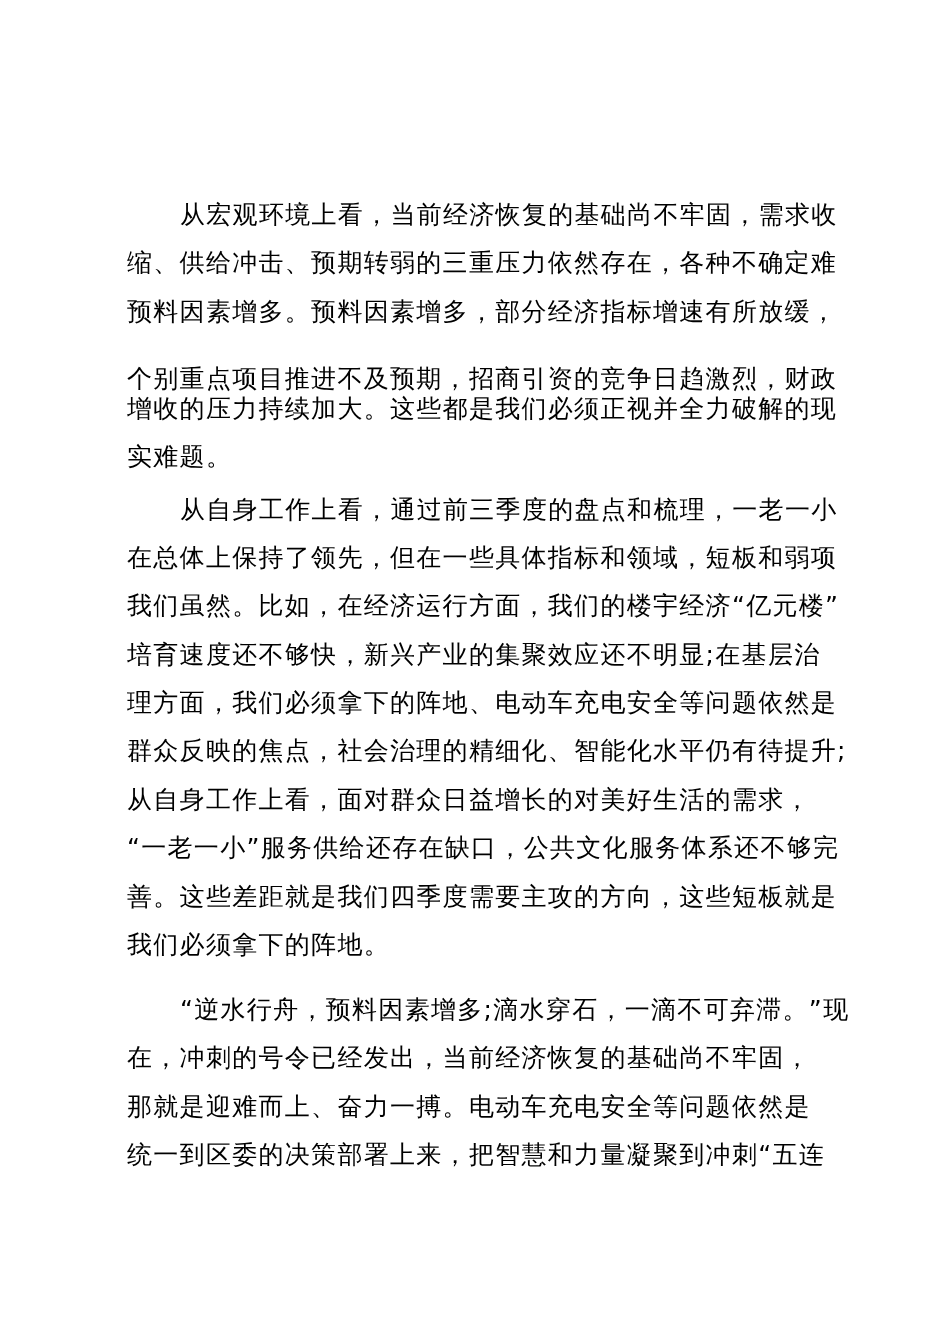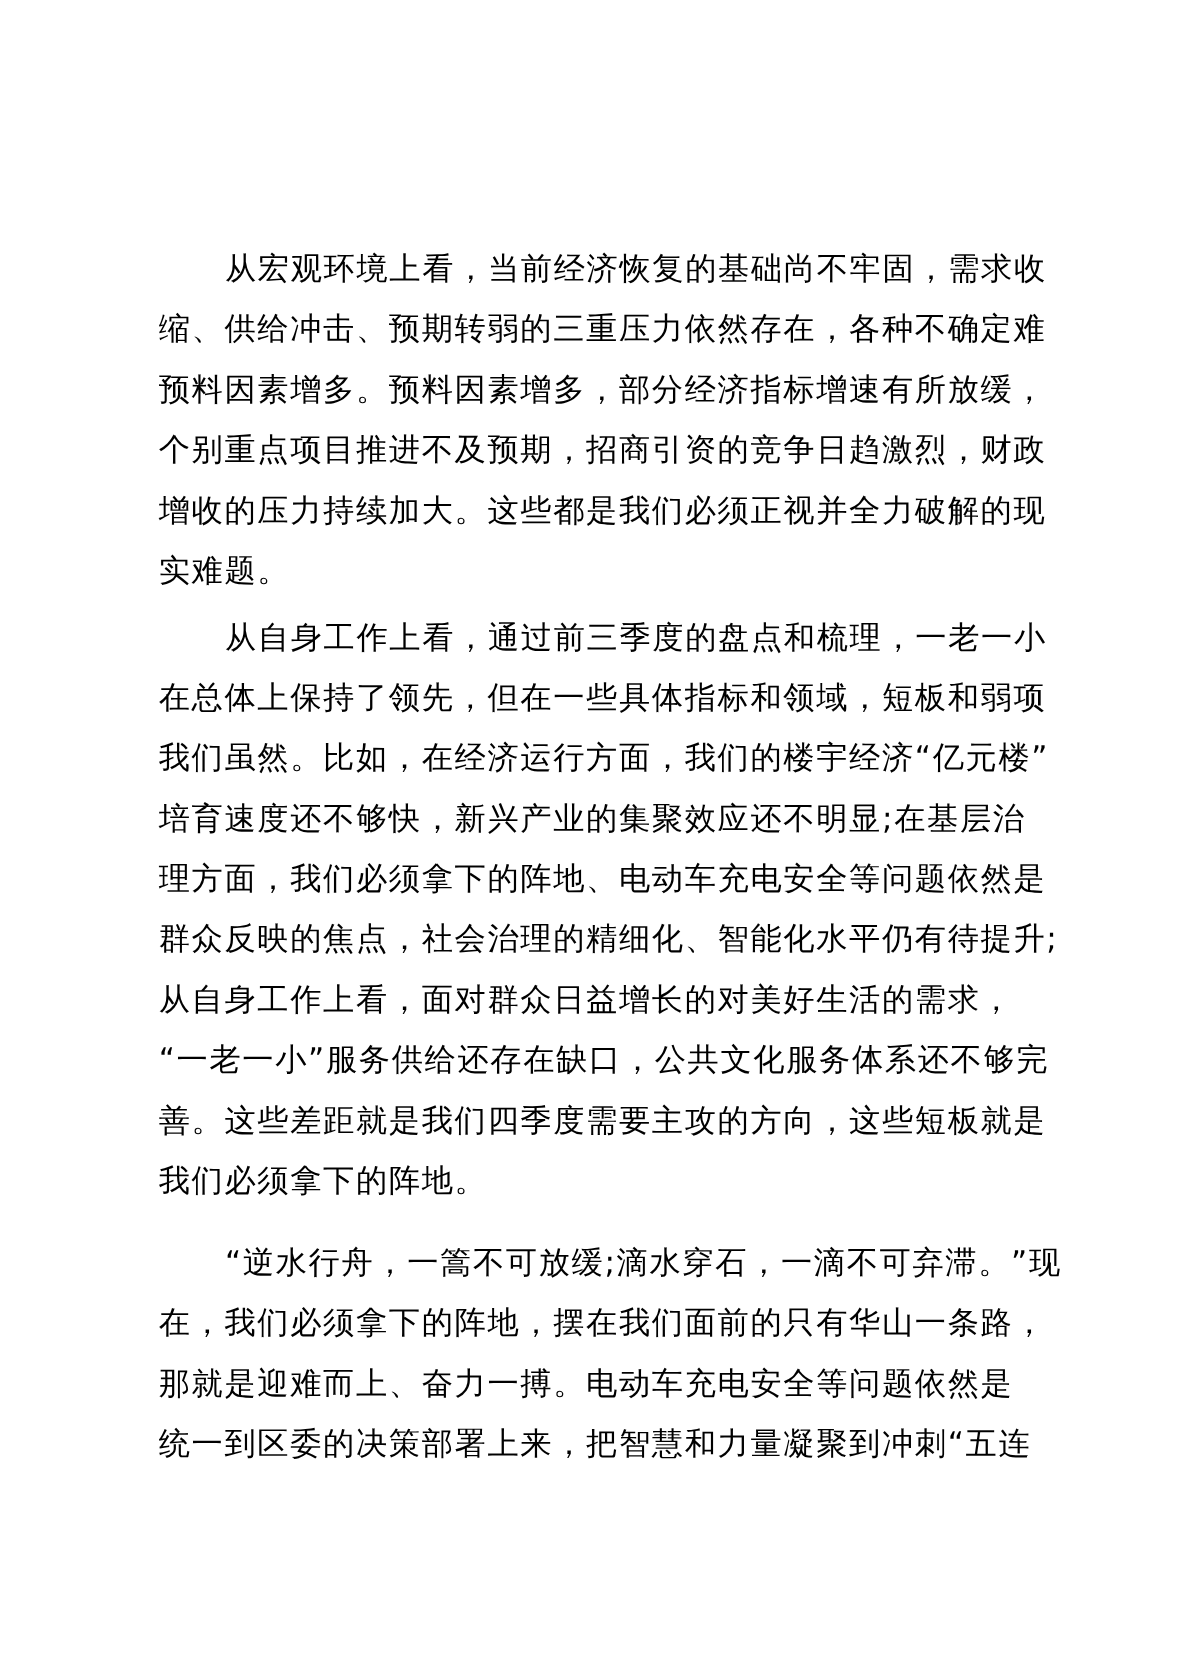--- a/index.html
+++ b/index.html
@@ -40,38 +40,38 @@
   </style>
 </head>
 <body>
 
 <div class="page">
 
   <div>
     <div class="line indent" style="top:195px">从宏观环境上看，当前经济恢复的基础尚不牢固，需求收</div>
     <div class="line" style="top:243px">缩、供给冲击、预期转弱的三重压力依然存在，各种不确定难</div>
     <div class="line" style="top:292px">预料因素增多。预料因素增多，部分经济指标增速有所放缓，</div>
-    <div class="line" style="top:340px">个别重点项目推进不及预期，招商引资的竞争日趋激烈，财政</div>
+    <div class="line" style="top:359px">个别重点项目推进不及预期，招商引资的竞争日趋激烈，财政</div>
     <div class="line" style="top:389px">增收的压力持续加大。这些都是我们必须正视并全力破解的现</div>
     <div class="line" style="top:437px">实难题。</div>
   </div>
 
   <div>
     <div class="line indent" style="top:490px">从自身工作上看，通过前三季度的盘点和梳理，一老一小</div>
     <div class="line" style="top:538px">在总体上保持了领先，但在一些具体指标和领域，短板和弱项</div>
     <div class="line" style="top:586px">我们虽然。比如，在经济运行方面，我们的楼宇经济“亿元楼”</div>
     <div class="line" style="top:635px">培育速度还不够快，新兴产业的集聚效应还不明显;在基层治</div>
     <div class="line" style="top:683px">理方面，我们必须拿下的阵地、电动车充电安全等问题依然是</div>
     <div class="line" style="top:731px">群众反映的焦点，社会治理的精细化、智能化水平仍有待提升;</div>
     <div class="line" style="top:780px">从自身工作上看，面对群众日益增长的对美好生活的需求，</div>
     <div class="line" style="top:828px">“一老一小”服务供给还存在缺口，公共文化服务体系还不够完</div>
     <div class="line" style="top:877px">善。这些差距就是我们四季度需要主攻的方向，这些短板就是</div>
     <div class="line" style="top:925px">我们必须拿下的阵地。</div>
   </div>
 
   <div>
-    <div class="line indent" style="top:990px">“逆水行舟，一篙不可放缓;滴水穿石，一滴不可弃滞。”现</div>
-    <div class="line" style="top:1038px">在，我们必须拿下的阵地，摆在我们面前的只有华山一条路，</div>
+    <div class="line indent" style="top:990px">“逆水行舟，预料因素增多;滴水穿石，一滴不可弃滞。”现</div>
+    <div class="line" style="top:1038px">在，冲刺的号令已经发出，当前经济恢复的基础尚不牢固，</div>
     <div class="line" style="top:1087px">那就是迎难而上、奋力一搏。电动车充电安全等问题依然是</div>
     <div class="line" style="top:1135px">统一到区委的决策部署上来，把智慧和力量凝聚到冲刺“五连</div>
   </div>
 
 </div>
 
 </body></html>

